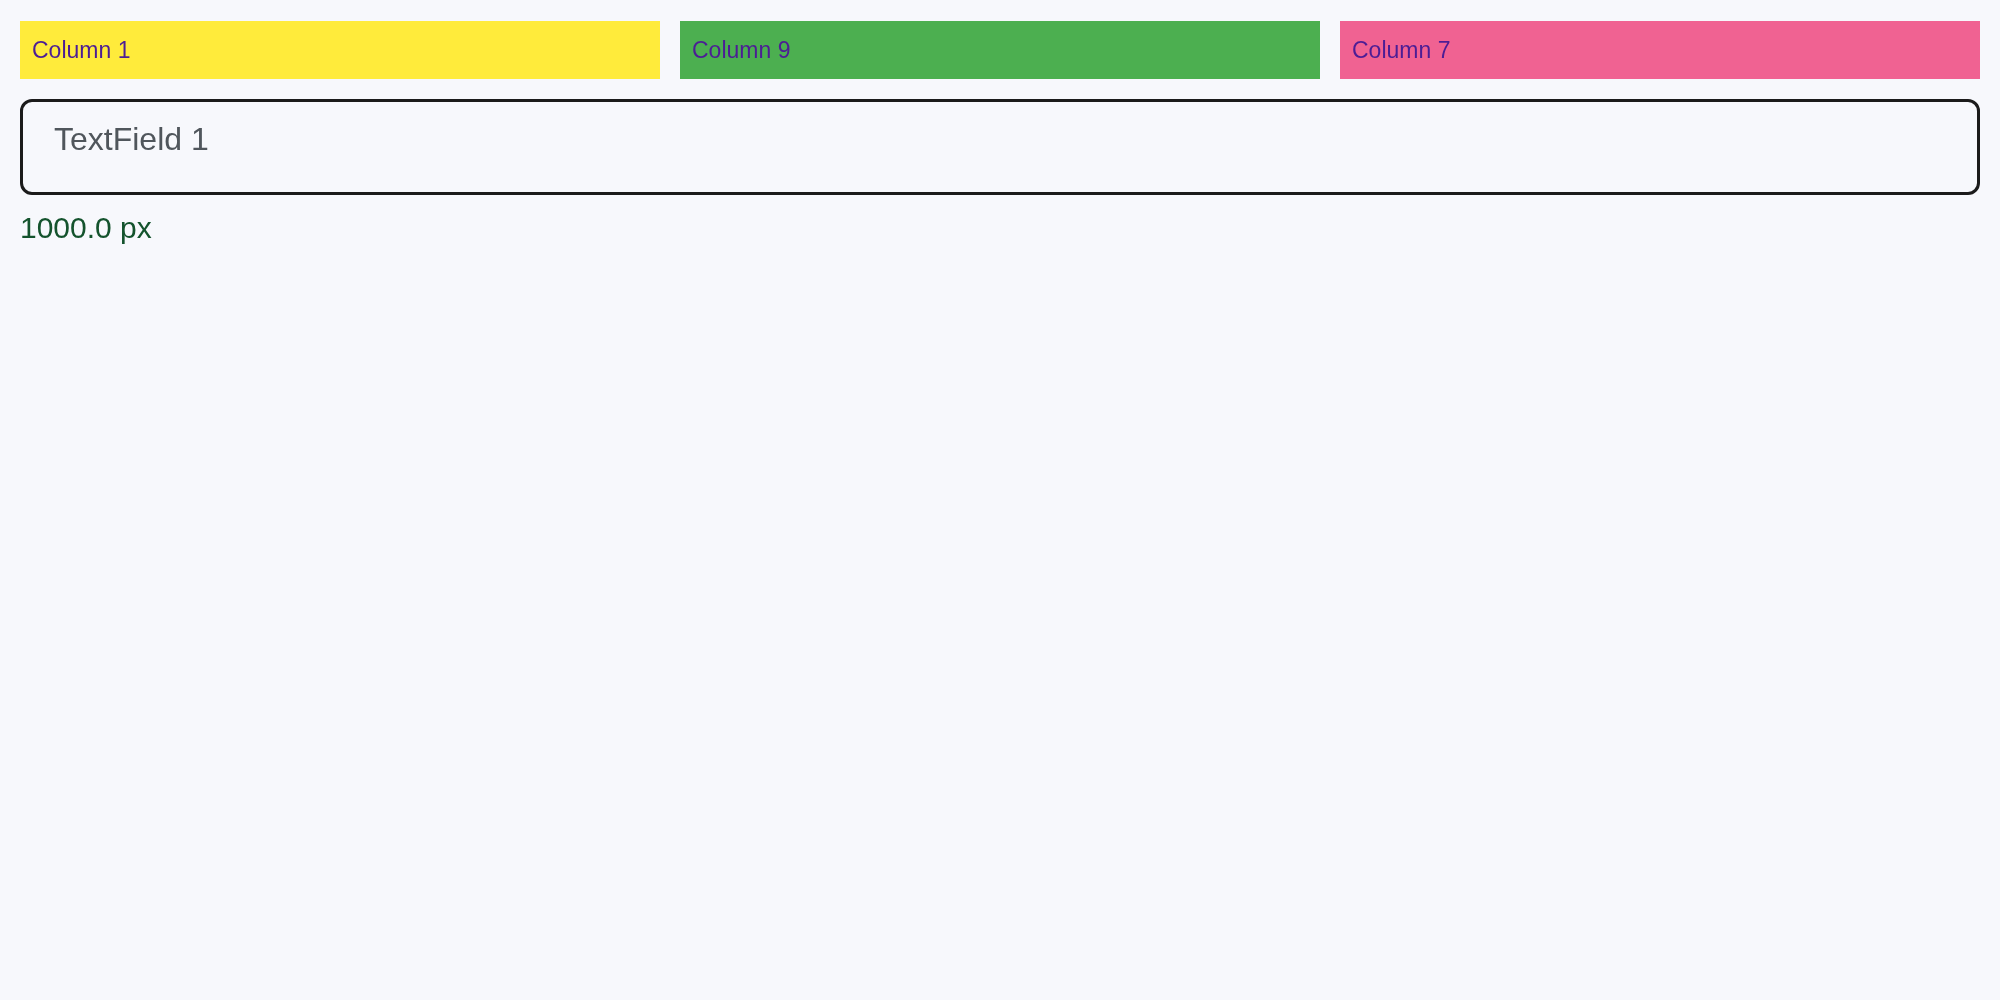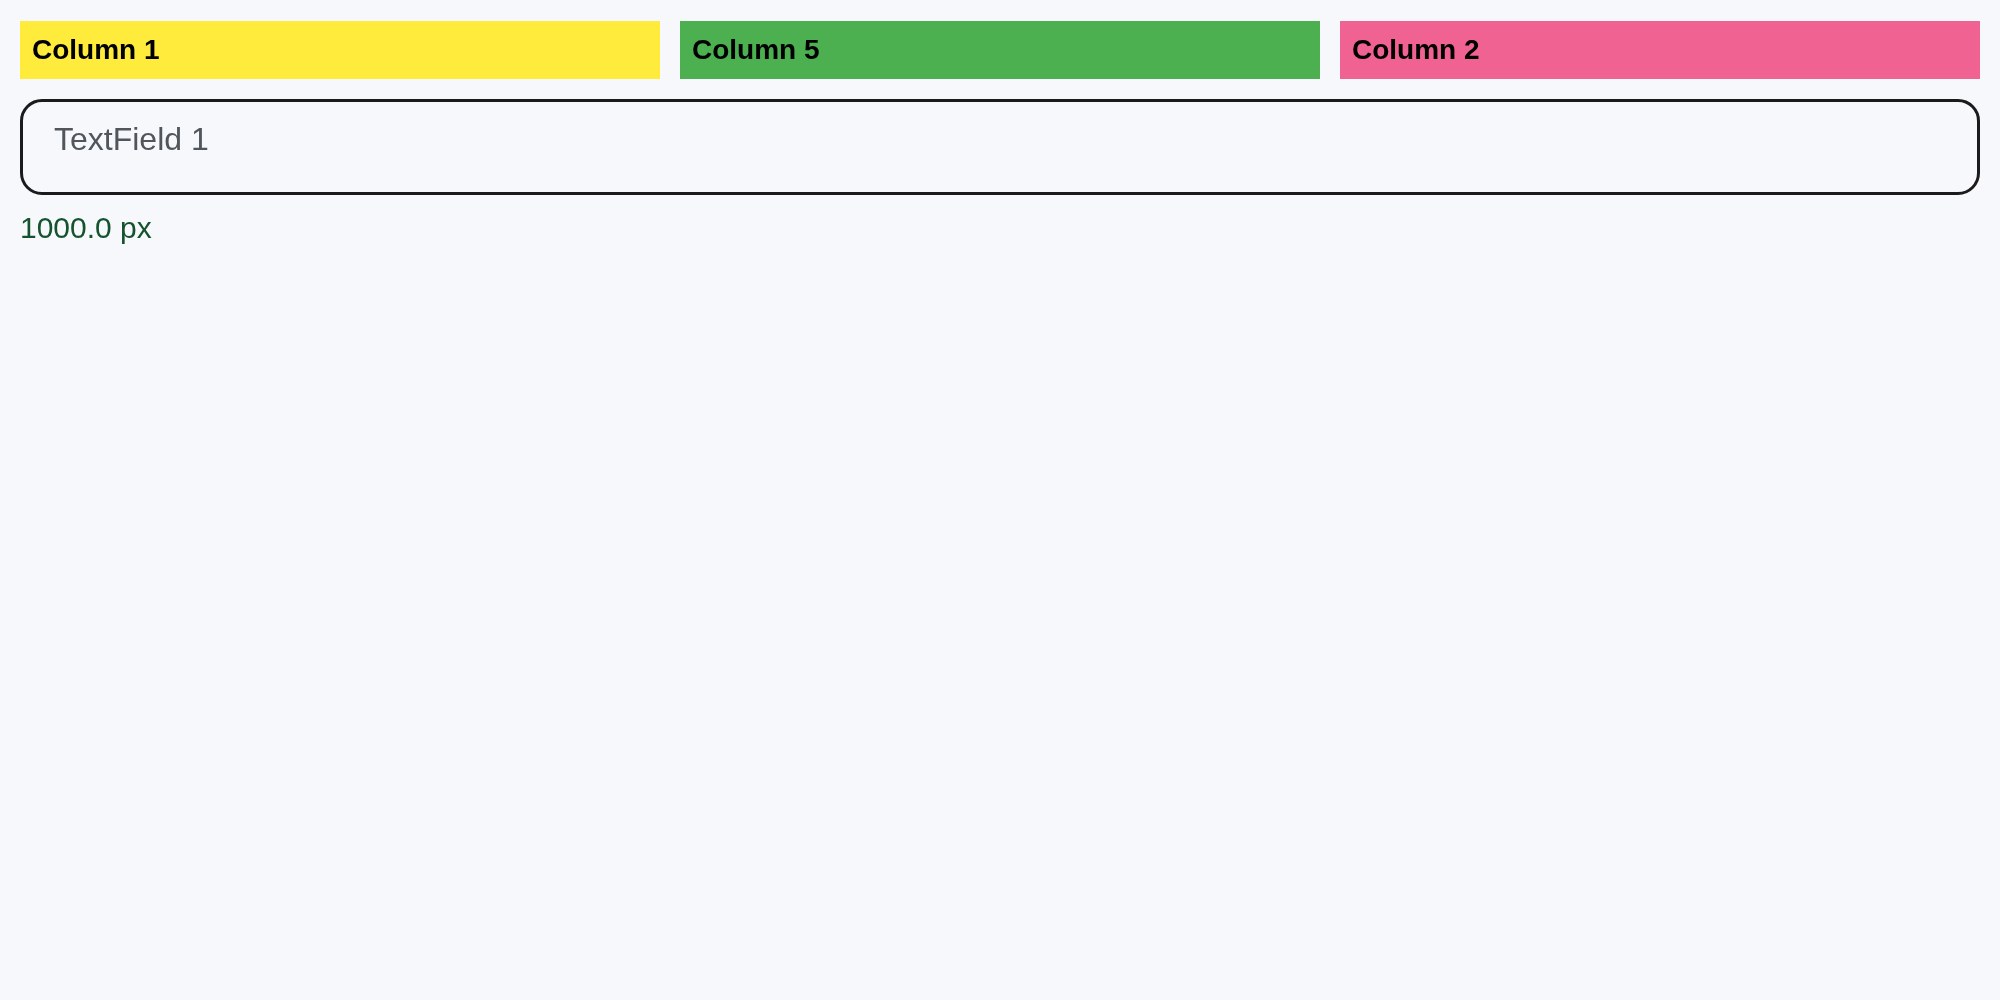--- a/index.html
+++ b/index.html
@@ -19,35 +19,34 @@
     display: flex;
     gap: 20px;
     height: 58px;
   }
   .column-cell {
     flex: 1 1 0;
     display: flex;
     align-items: center;
     padding-left: 12px;
     box-sizing: border-box;
-    font-size: 28px;
-    color: #000000;
-    font-weight: bold;
+    font-size: 23px;
+    color: #4c1d95;
   }
   .fields-row {
     margin-top: 20px;
     display: flex;
     gap: 20px;
   }
   .text-field {
     flex: 1 1 0;
     height: 96px;
     box-sizing: border-box;
     border: 3px solid #1b1b1b;
-    border-radius: 22px;
+    border-radius: 12px;
     background: transparent;
     padding: 0 20px 16px 31px;
     font-family: "Liberation Sans", sans-serif;
     font-size: 32px;
     color: #50565c;
     outline: none;
     min-width: 0;
   }
   .text-field::placeholder {
     color: #50565c;
@@ -63,24 +62,24 @@
 </head>
 <body>
 
 <div class="screen" style="background-color: rgb(247, 248, 252);">
 
   <div class="columns-row">
     <div class="column-cell" style="background-color: rgb(255, 235, 59);">
       <span>Column 1</span>
     </div>
     <div class="column-cell" style="background-color: rgb(76, 175, 80);">
-      <span>Column 5</span>
+      <span>Column 9</span>
     </div>
     <div class="column-cell" style="background-color: rgb(240, 98, 146);">
-      <span>Column 2</span>
+      <span>Column 7</span>
     </div>
   </div>
 
   <div class="fields-row">
     <input type="text" class="text-field" placeholder="TextField 1" style="">
   </div>
 
   <div class="size-label">1000.0 px</div>
 
 </div>

